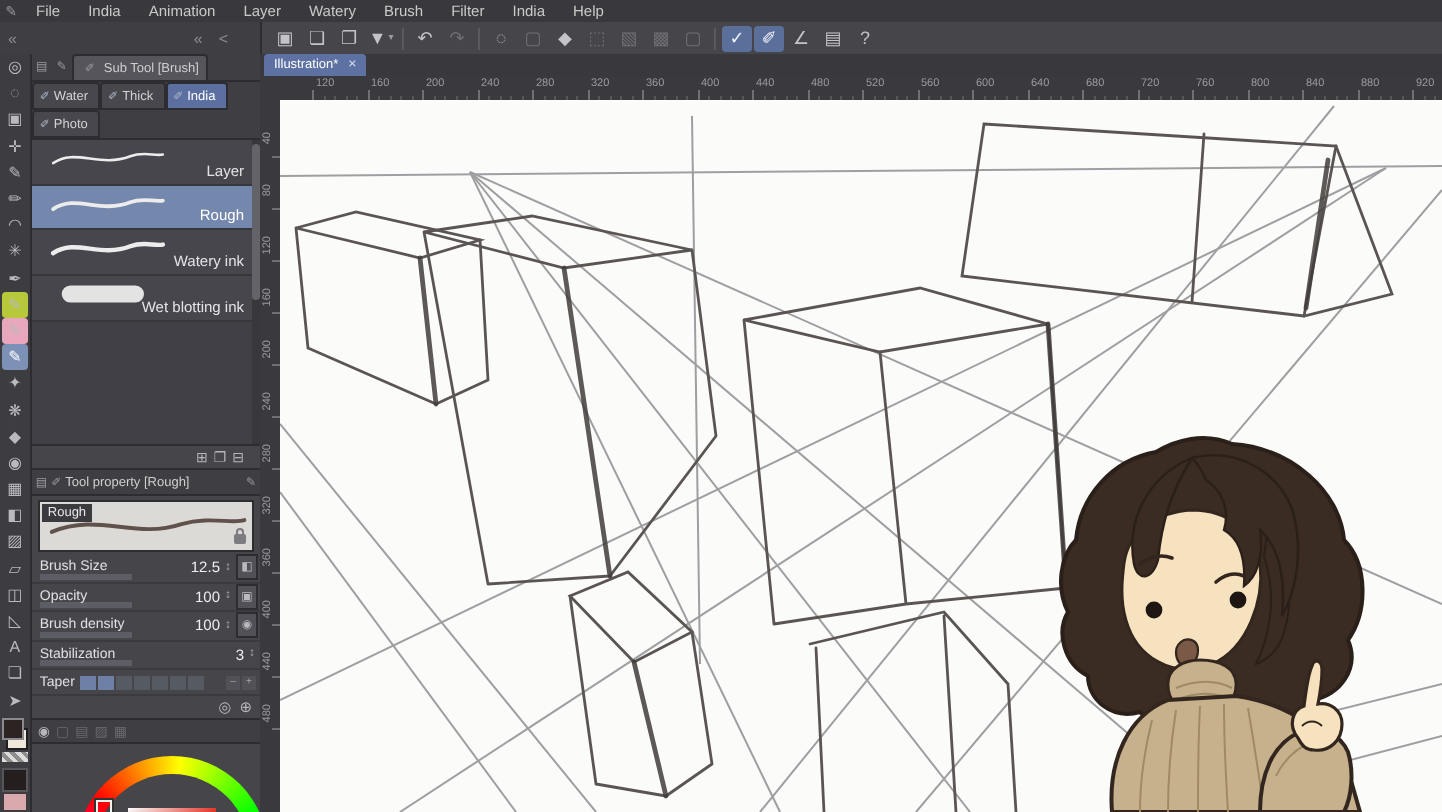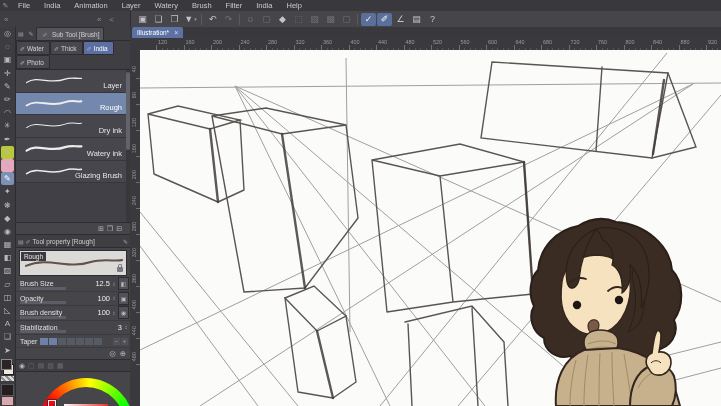--- a/index.html
+++ b/index.html
@@ -241,35 +241,29 @@
           <div class="brush-label">Layer</div>
         </div>
         <div class="brush brush-sel">
           <div class="brush-thumb"><svg viewBox="0 0 70 14">
               <path d="M3,10 C16,1 30,13 48,6 C56,3 62,6 67,5" fill="none" stroke="#ececec" stroke-width="2.2" stroke-linecap="round"></path>
             </svg></div>
           <div class="brush-label">Rough</div>
         </div>
         <div class="brush">
           <div class="brush-thumb"><svg viewBox="0 0 70 14">
-              <path d="M3,10 C16,1 30,13 48,6 C56,3 62,6 67,5" fill="none" stroke="#ececec" stroke-width="1.2" stroke-linecap="round"></path>
-            </svg></div>
-          <div class="brush-label">Dry ink</div>
-        </div>
-        <div class="brush">
-          <div class="brush-thumb"><svg viewBox="0 0 70 14">
               <path d="M3,10 C16,1 30,13 48,6 C56,3 62,6 67,5" fill="none" stroke="#ececec" stroke-width="2.6" stroke-linecap="round"></path>
             </svg></div>
           <div class="brush-label">Watery ink</div>
         </div>
         <div class="brush">
           <div class="brush-thumb"><svg viewBox="0 0 70 14">
-              <path d="M3,10 C16,1 30,13 48,6 C56,3 62,6 67,5" fill="none" stroke="#ececec" stroke-width="1.8" stroke-linecap="round"></path>
+              <rect x="8" y="2" width="48" height="10" rx="5" fill="#e3e3e3"></rect>
             </svg></div>
-          <div class="brush-label">Glazing Brush</div>
+          <div class="brush-label">Wet blotting ink</div>
         </div>
         <div class="list-scroll">
           <div class="list-thumb"></div>
         </div>
       </div>
     <div class="list-footer" id="list-footer">
         <span>⊞</span>
         <span>❐</span>
         <span>⊟</span>
       </div>

